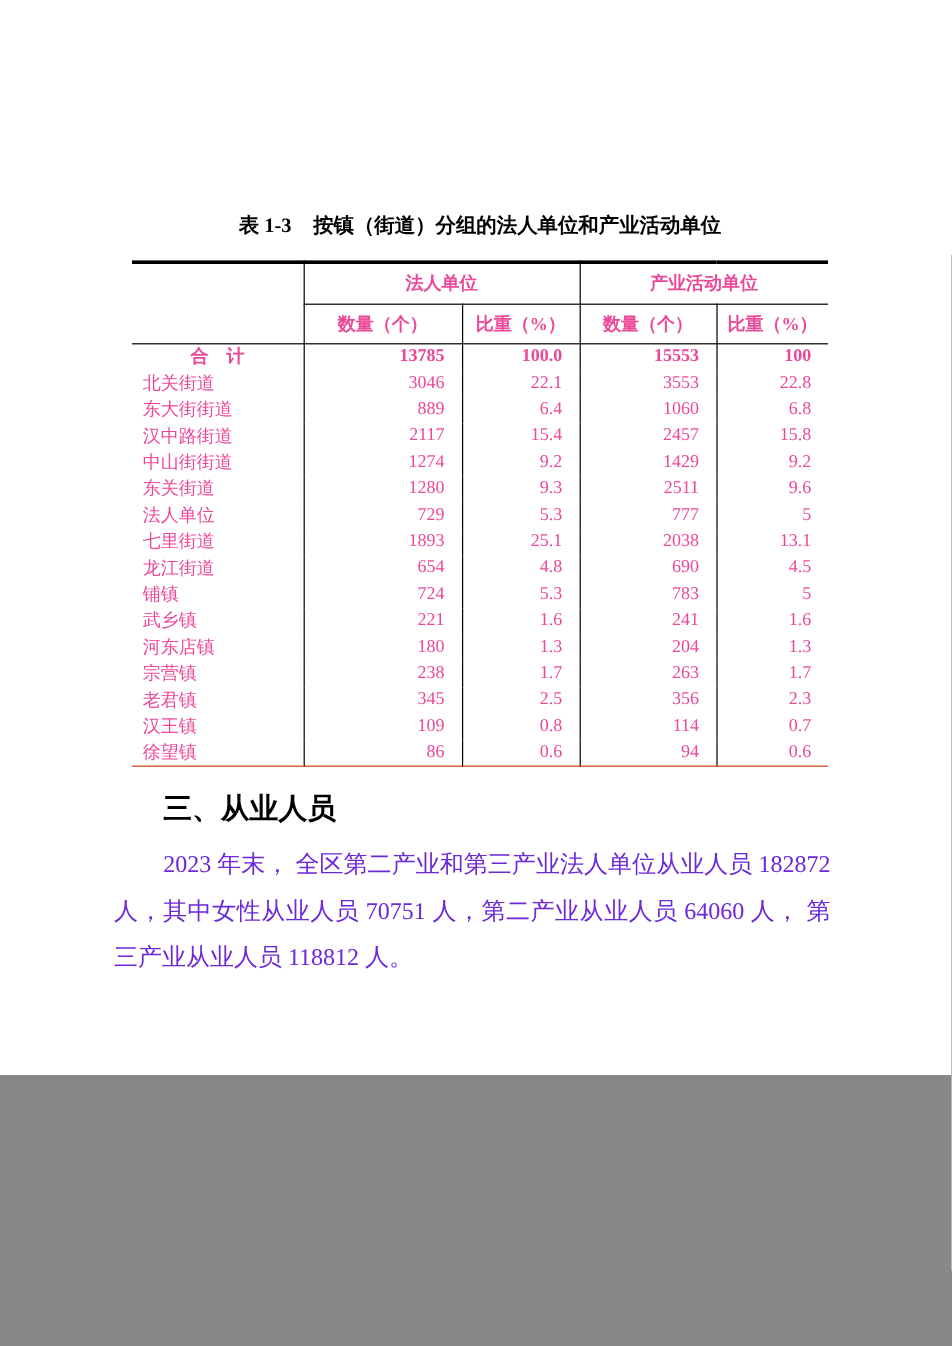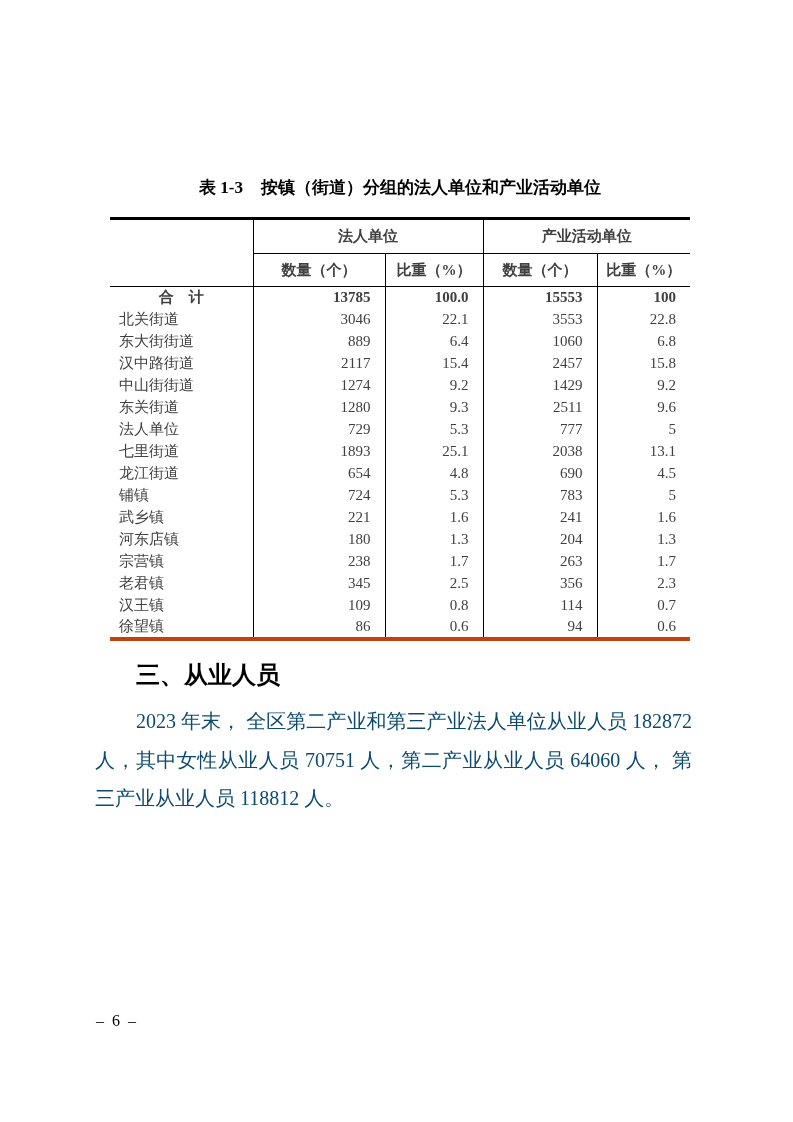--- a/index.html
+++ b/index.html
@@ -1,19 +1,19 @@
 <!DOCTYPE html>
 <html><head>
 <meta charset="utf-8">
 <style>
   * { margin:0; padding:0; box-sizing:border-box; }
   html,body { background:#888; }
   .page {
     position:relative;
-    width:793px; height:1122px;
+    width:793px; height:896px;
     margin:0 auto;
     background:#ffffff;
     color:#000;
     font-family:"Liberation Serif", serif;
     overflow:hidden;
   }
 
   
   .table-title {
     position:absolute; top:176px; left:110px; width:580px;
@@ -21,23 +21,23 @@
     font-weight:bold; font-size:17px;
     font-family:"Liberation Serif", serif;
     white-space:nowrap;
   }
   .table-title .gap { display:inline-block; width:18px; }
 
   
   table.stats {
     position:absolute; top:217px; left:110px; width:580px;
     border-collapse:collapse; table-layout:fixed;
-    font-size:15px; color:#404040;
+    font-size:15px; color:#ec4899;
     border-top:3px solid #000;
-    border-bottom:4px solid #c2410c;
+    border-bottom:1px solid #c2410c;
   }
   table.stats col.c1 { width:143px; }
   table.stats col.c2 { width:132px; }
   table.stats col.c3 { width:98px;  }
   table.stats col.c4 { width:114px; }
   table.stats col.c5 { width:93px;  }
 
   table.stats thead tr.grp th { height:35px; }
   table.stats thead tr.sub th { height:33px; }
   table.stats th { font-weight:bold; text-align:center; vertical-align:middle; }
@@ -55,21 +55,21 @@
   .section { position:absolute; top:662px; left:95px; width:597px; }
   .section .heading {
     font-family:"Liberation Sans", sans-serif;
     font-weight:bold; font-size:24px; line-height:26px;
     margin-left:41px; margin-bottom:14px;
     color:#000;
   }
   .section p.body {
     font-size:20px; line-height:38.5px;
     text-align:justify; text-indent:41px;
-    color:#0c4a6e;
+    color:#6d28d9;
   }
 
   
   .page-number {
     position:absolute; top:1012px; left:96px;
     font-size:16px; letter-spacing:2px;
     color:#000;
   }
 </style>
 </head>

